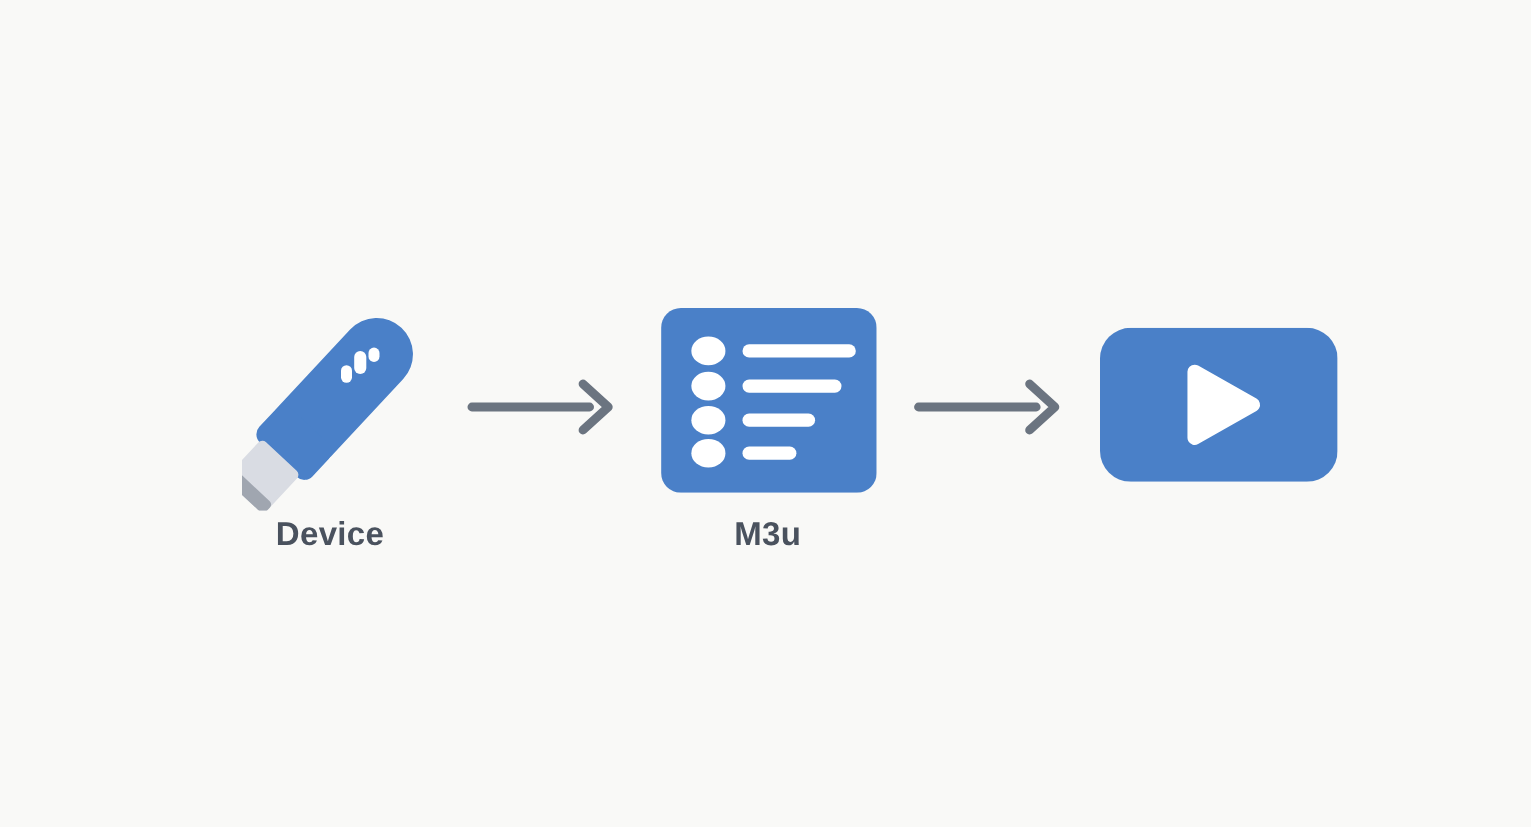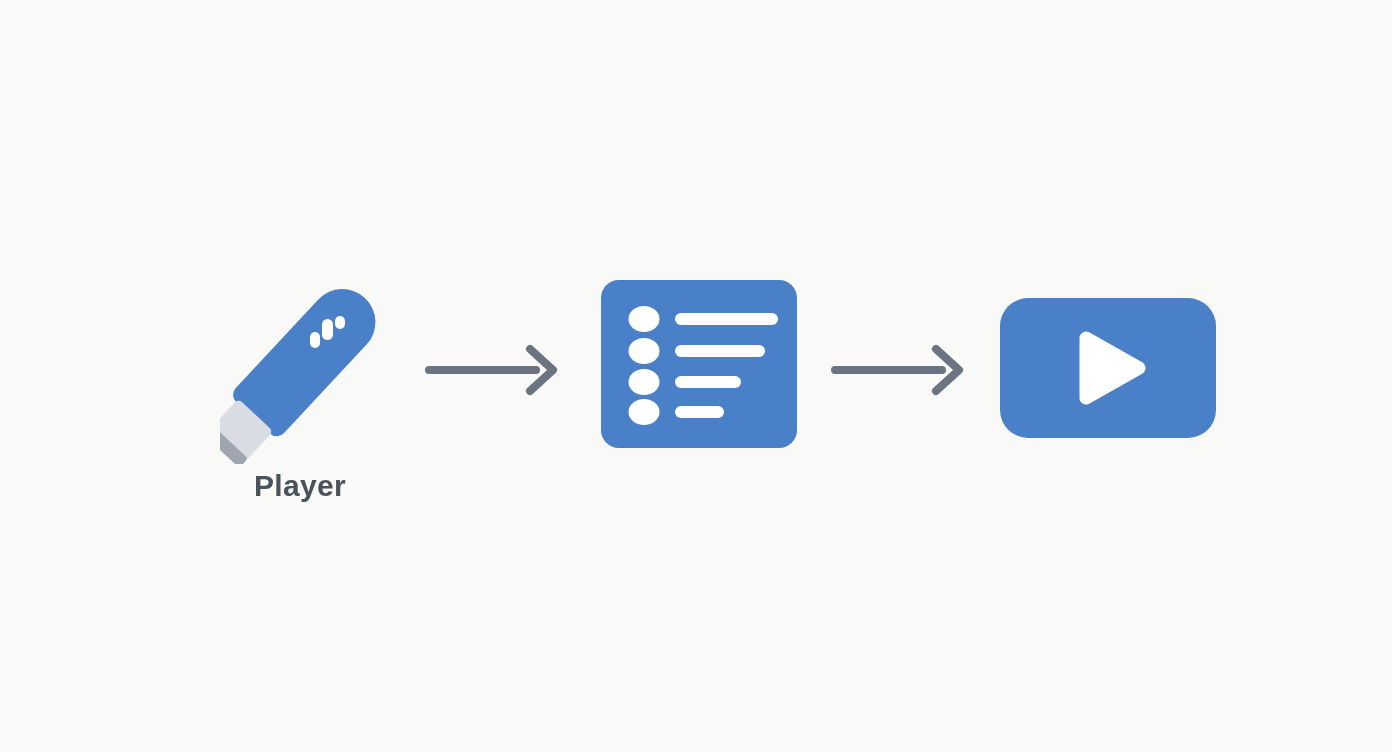--- a/index.html
+++ b/index.html
@@ -60,38 +60,39 @@
     <g transform="translate(74,86) rotate(43)">
       <rect class="accent" x="-33" y="-104" width="66" height="162" rx="33"></rect>
       <rect class="accent" x="-33" y="18" width="66" height="42" rx="10"></rect>
       <rect class="metal" x="-24" y="56" width="48" height="50" rx="5"></rect>
       <rect class="metal-edge" x="-24" y="93" width="48" height="13" rx="4"></rect>
     </g>
     <rect class="icon-detail" x="90" y="44" width="10" height="16" rx="5"></rect>
     <rect class="icon-detail" x="102" y="31" width="11" height="21" rx="5.5"></rect>
     <rect class="icon-detail" x="115" y="28" width="10" height="13" rx="5"></rect>
   </svg>
-  <div class="node-label" id="label-device">Player</div>
+  <div class="node-label" id="label-device">Device</div>
 
   <svg id="arrow-1" class="connector" width="140" height="60" viewBox="0 0 140 60">
     <line class="arrow-stroke" x1="5" y1="30" x2="112" y2="30"></line>
     <polyline class="arrow-stroke" points="106,9 129,30 106,51"></polyline>
   </svg>
 
   <svg id="icon-m3u" class="node-icon" width="196" height="168" viewBox="0 0 196 168">
     <rect class="accent" x="0" y="0" width="196" height="168" rx="18"></rect>
     <ellipse class="icon-detail" cx="43" cy="39" rx="15.5" ry="13"></ellipse>
     <ellipse class="icon-detail" cx="43" cy="71" rx="15.5" ry="13"></ellipse>
     <ellipse class="icon-detail" cx="43" cy="102" rx="15.5" ry="13"></ellipse>
     <ellipse class="icon-detail" cx="43" cy="132" rx="15.5" ry="13"></ellipse>
     <rect class="icon-detail" x="74" y="33" width="103" height="12" rx="6"></rect>
     <rect class="icon-detail" x="74" y="65" width="90" height="12" rx="6"></rect>
     <rect class="icon-detail" x="74" y="96" width="66" height="12" rx="6"></rect>
     <rect class="icon-detail" x="74" y="126" width="49" height="12" rx="6"></rect>
   </svg>
+  <div class="node-label" id="label-m3u">M3u</div>
 
   <svg id="arrow-2" class="connector" width="140" height="60" viewBox="0 0 140 60">
     <line class="arrow-stroke" x1="5" y1="30" x2="112" y2="30"></line>
     <polyline class="arrow-stroke" points="106,9 129,30 106,51"></polyline>
   </svg>
 
   <svg id="icon-player" class="node-icon" width="216" height="140" viewBox="0 0 216 140">
     <rect class="accent" x="0" y="0" width="216" height="140" rx="28"></rect>
     <path class="detail-stroke" d="M86 40 L139 70 L86 100 Z" stroke-width="13" stroke-linejoin="round"></path>
   </svg>

